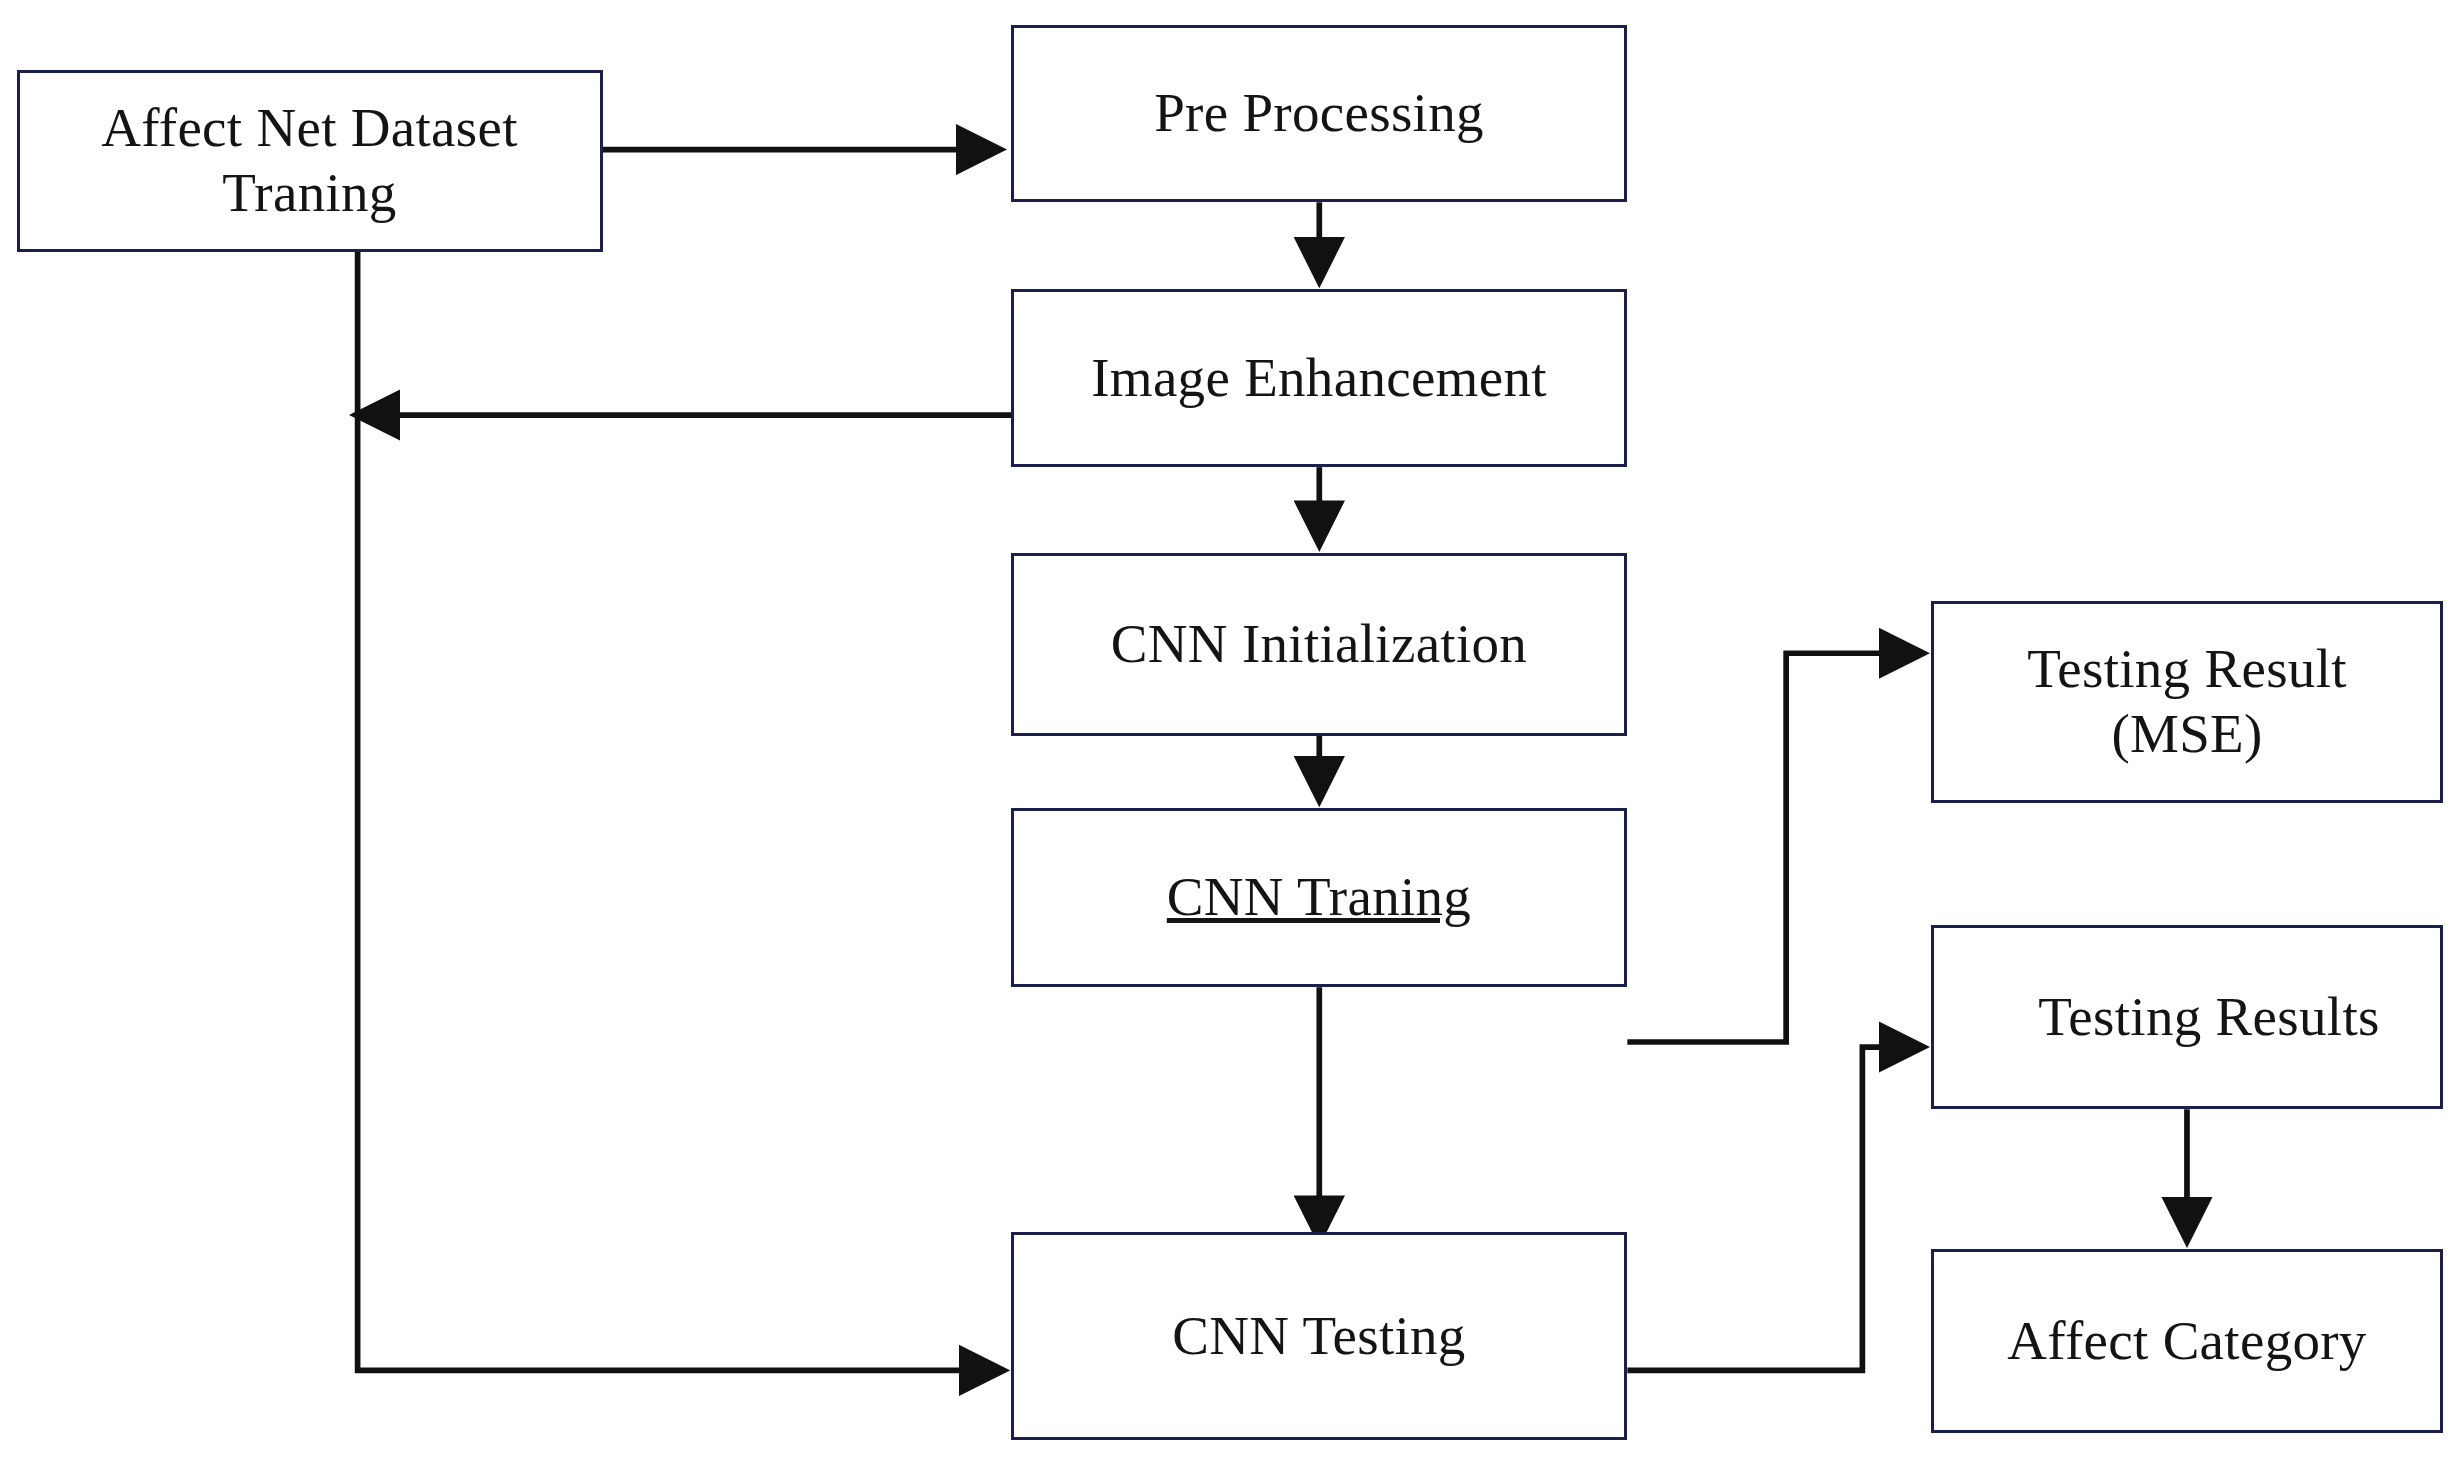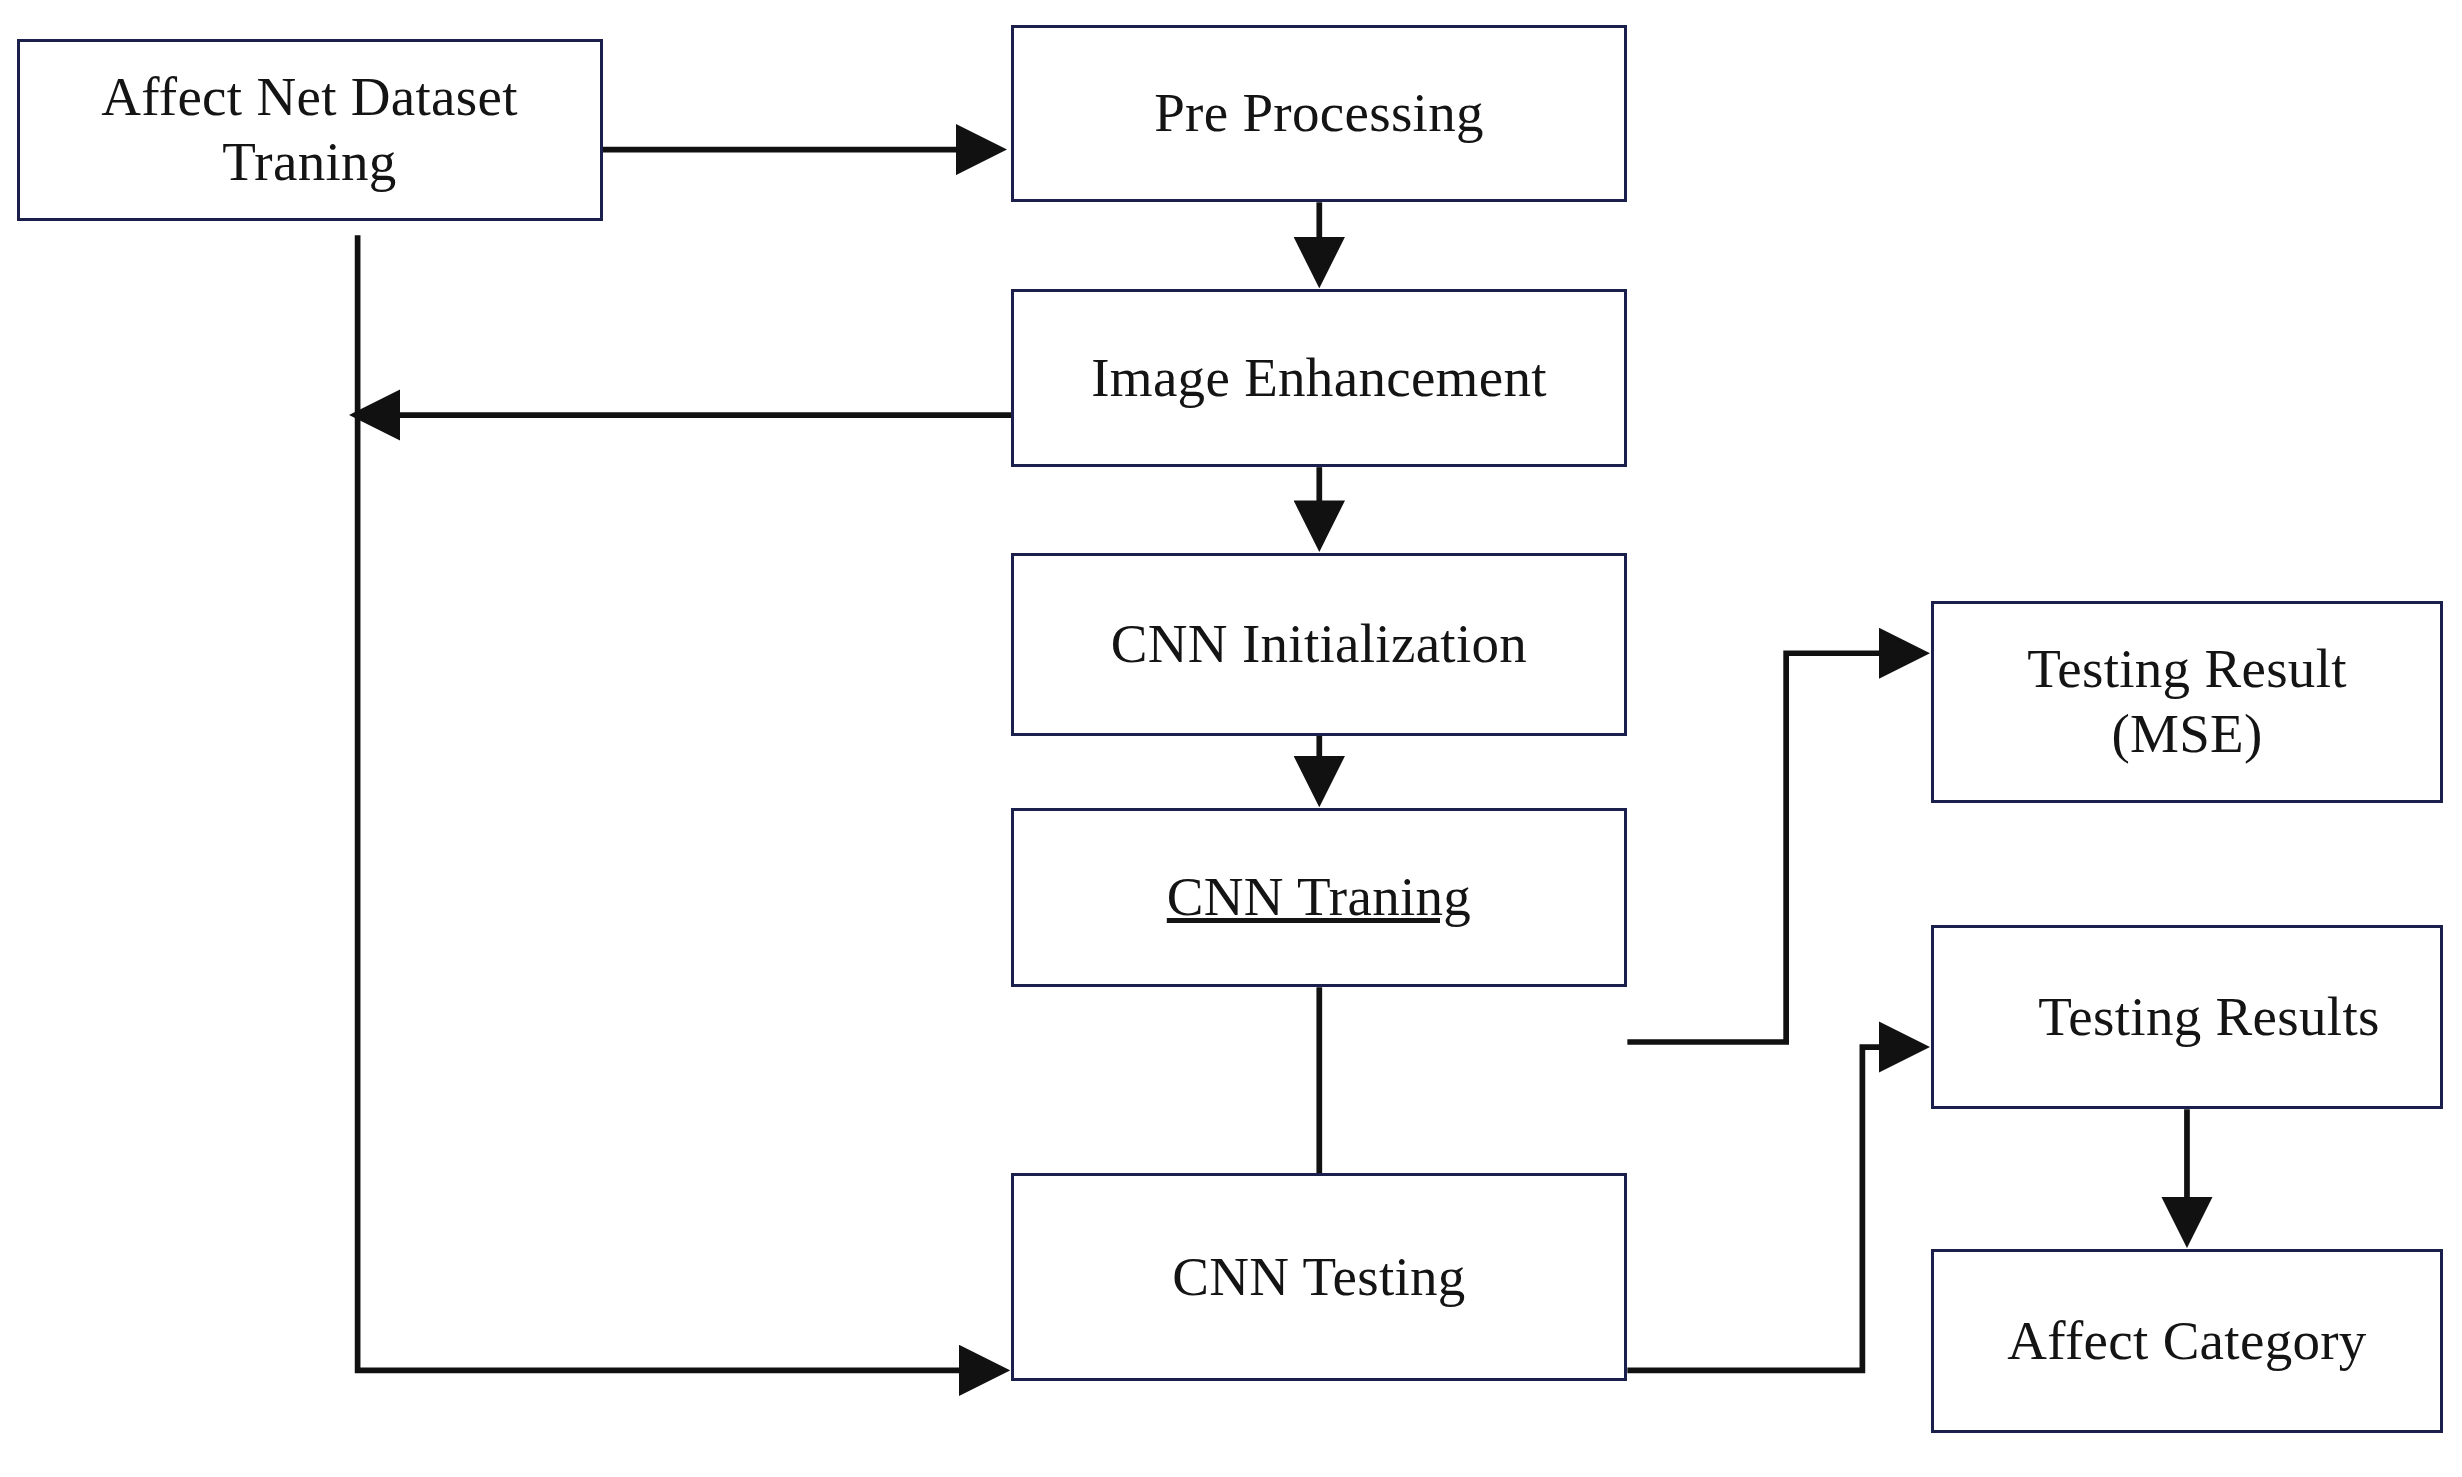--- a/index.html
+++ b/index.html
@@ -89,41 +89,41 @@
 
     <g>
       <path d="M 3443 1746 L 3443 1951" stroke="#111111" stroke-width="9" fill="none" marker-end="url(#arrow)"></path>
     </g>
 
     <g>
       <path d="M 563 370 L 563 2157 L 1577 2157" stroke="#111111" stroke-width="9" fill="none" marker-end="url(#arrow)"></path>
     </g>
   </svg>
 
-  <div class="node" style="left:16.5px; top:39px; width:586px; height:182px;">
+  <div class="node" style="left:16.5px; top:70px; width:586px; height:182px;">
     <span class="label"><span>Affect Net Dataset</span><br><span>Traning</span></span>
   </div>
 
   <div class="node" style="left:1011px; top:25.4px; width:616px; height:177px;">
     <span class="label">Pre Processing</span>
   </div>
 
   <div class="node" style="left:1011px; top:289px; width:616px; height:178px;justify-content:center;">
     <span class="label">Image Enhancement</span>
   </div>
 
   <div class="node" style="left:1011px; top:553px; width:616px; height:183px;">
     <span class="label">CNN Initialization</span>
   </div>
 
   <div class="node" style="left:1011px; top:808px; width:616px; height:179px;text-decoration:underline;">
     <span class="label">CNN Traning</span>
   </div>
 
-  <div class="node" style="left:1011px; top:1173px; width:616px; height:208px;">
+  <div class="node" style="left:1011px; top:1232px; width:616px; height:208px;">
     <span class="label">CNN Testing</span>
   </div>
 
   <div class="node" style="left:1931px; top:601px; width:512px; height:202px;">
     <span class="label"><span>Testing Result</span><br><span>(MSE)</span></span>
   </div>
 
   <div class="node" style="left:1931px; top:925px; width:512px; height:184px;padding-left:44px;">
     <span class="label">Testing Results</span>
   </div>

